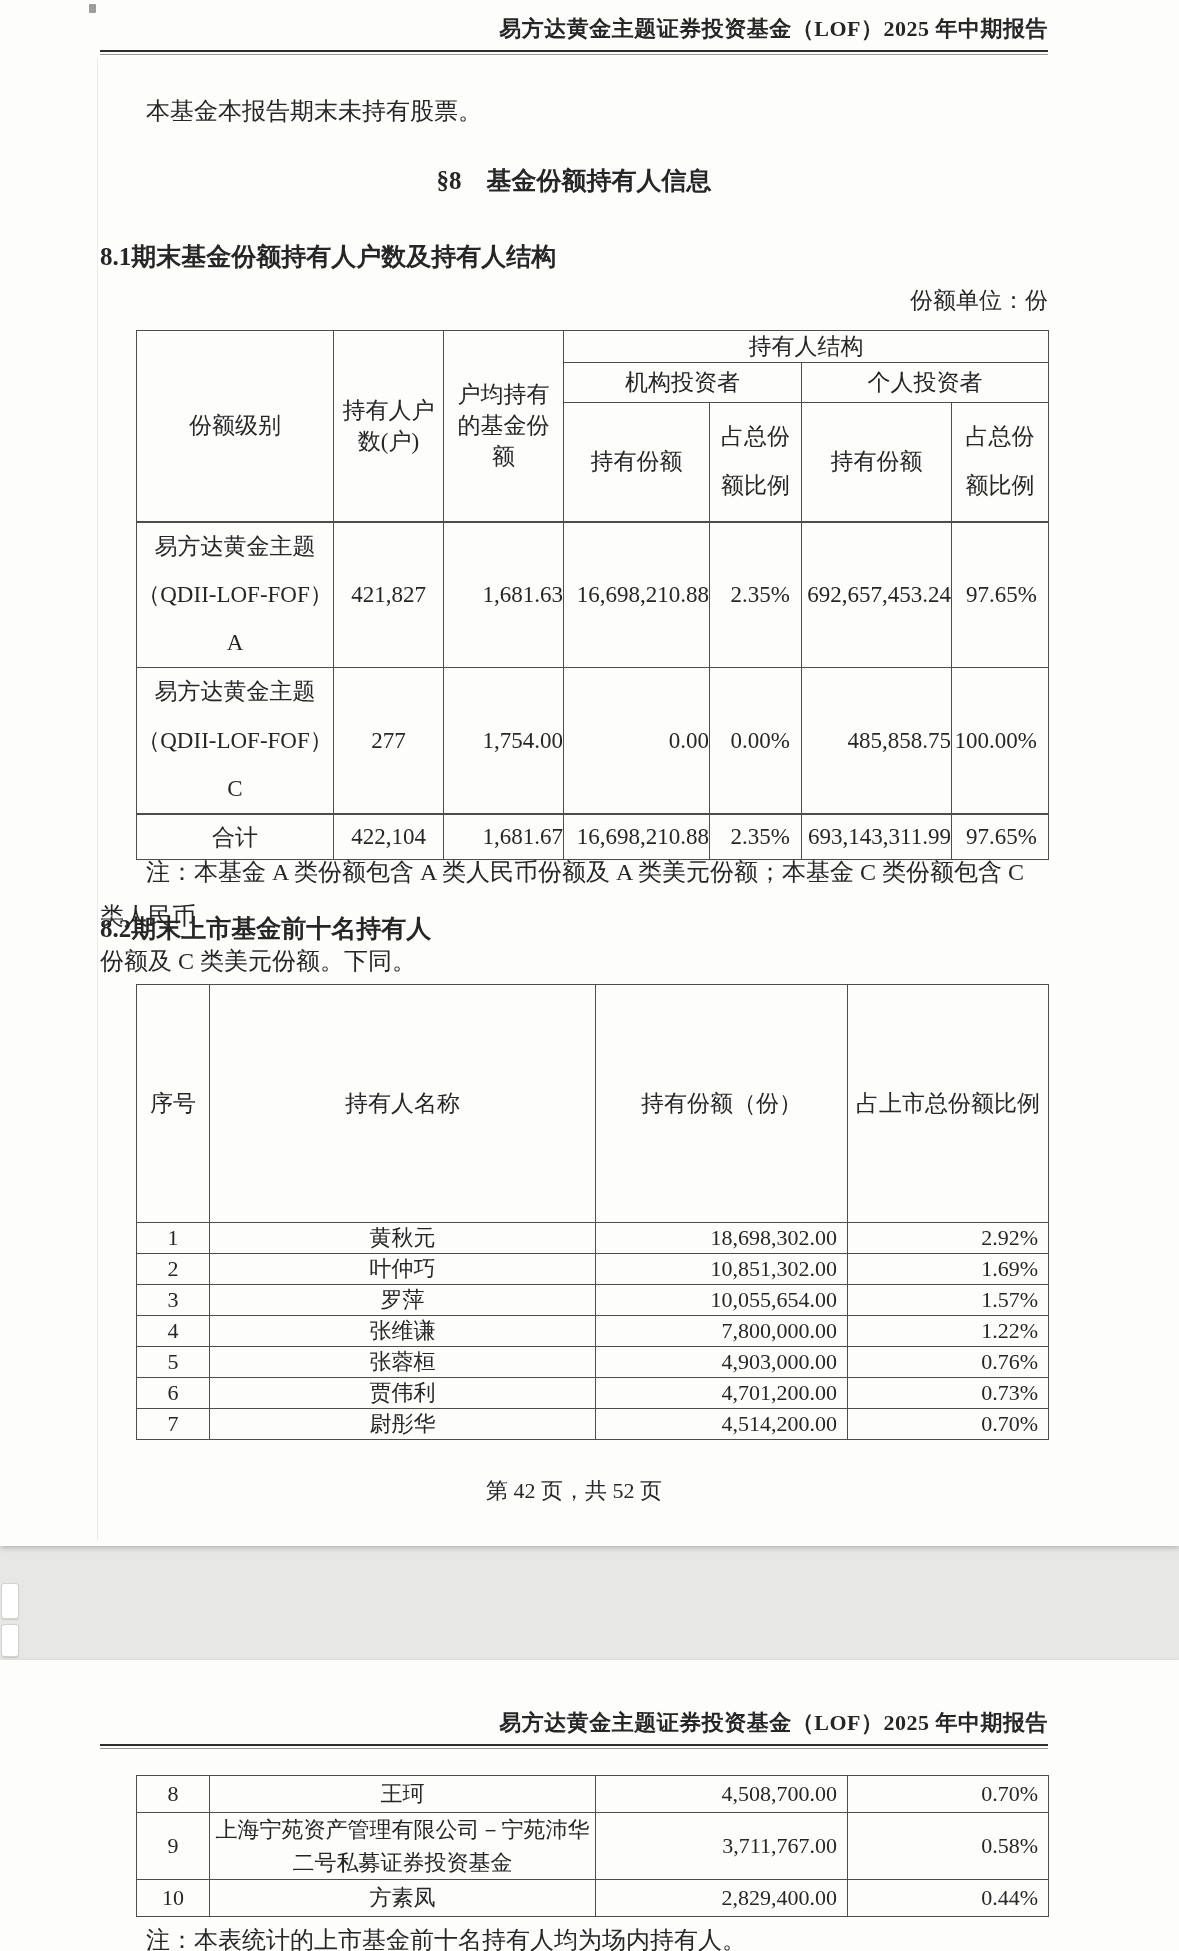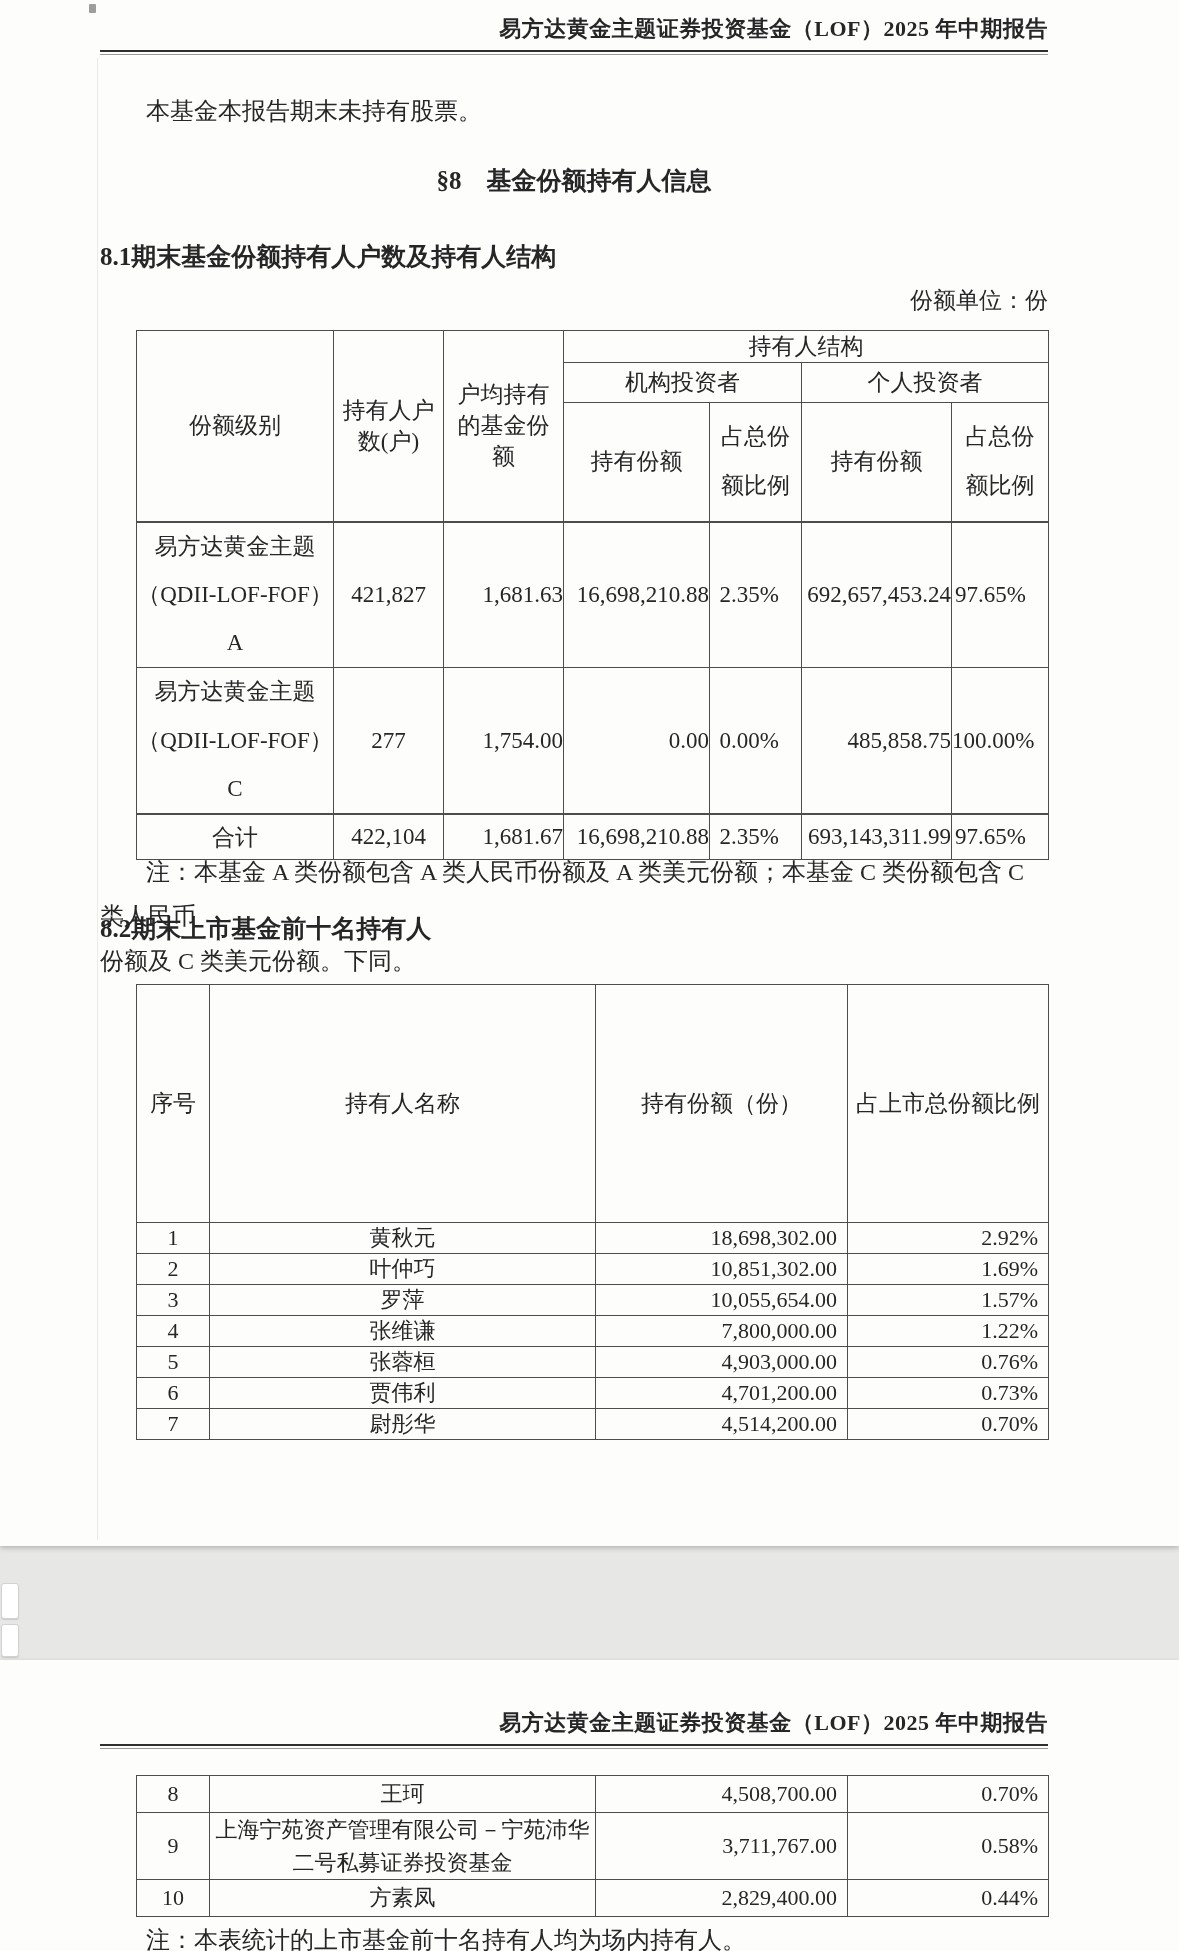--- a/index.html
+++ b/index.html
@@ -23,21 +23,21 @@
   .intro{position:absolute;left:146px;top:95px;font-size:24px;}
   .sec8{position:absolute;left:100px;width:948px;top:164px;text-align:center;font-size:25px;font-weight:bold;}
   .sec-sub{position:absolute;left:100px;font-size:25px;font-weight:bold;}
   .sec-sub .no{margin-right:0;}
   .unit{position:absolute;left:100px;width:948px;top:285px;text-align:right;font-size:23px;}
 
   table{border-collapse:collapse;table-layout:fixed;position:absolute;background:#fdfdfc;}
   td{border:1px solid #4d4d4d;text-align:center;vertical-align:middle;font-size:23px;padding:0;overflow:hidden;}
   .prewrap{white-space:pre-line;line-height:2.1;}
   .r{text-align:right;}
-  .pct{text-align:right;padding-right:22px;}
+  .pct{text-align:right;padding-right:11px;}
 
   #t1{left:136px;top:330px;width:912px;}
   #t1 tr.h-group{height:28px;}
   #t1 tr.h-group td{line-height:normal;}
   #t1 tr.h-inv{height:40px;}
   #t1 tr.h-inv td{line-height:normal;}
   #t1 tr.h-sub{height:119px;}
   #t1 tr.h-sub td{border-bottom-width:2px;margin-top:41px;}
   #t1 tr.h-group td[rowspan]{border-bottom-width:2px;}
   #t1 tr.r-a{height:143px;}
@@ -220,20 +220,21 @@
     </tr>
     <tr class="t2-row">
       <td>7</td>
       <td>尉彤华</td>
       <td class="shares">4,514,200.00</td>
       <td class="lpct">0.70%</td>
     </tr>
   </tbody>
     </table>
 
+  <div class="page-footer">第 42 页，共 52 页</div>
 </div>
 
 <div class="page-gap"></div>
 <div class="page-chip" id="chip-1"></div>
 <div class="page-chip" id="chip-2"></div>
 
 <div class="page" id="page-2">
   <div class="page-header-text" style="top:48px;">易方达黄金主题证券投资基金（LOF）2025 年中期报告</div>
   <div class="rule-thick" style="top:84px;"></div>
   <div class="rule-thin" style="top:88px;"></div>

